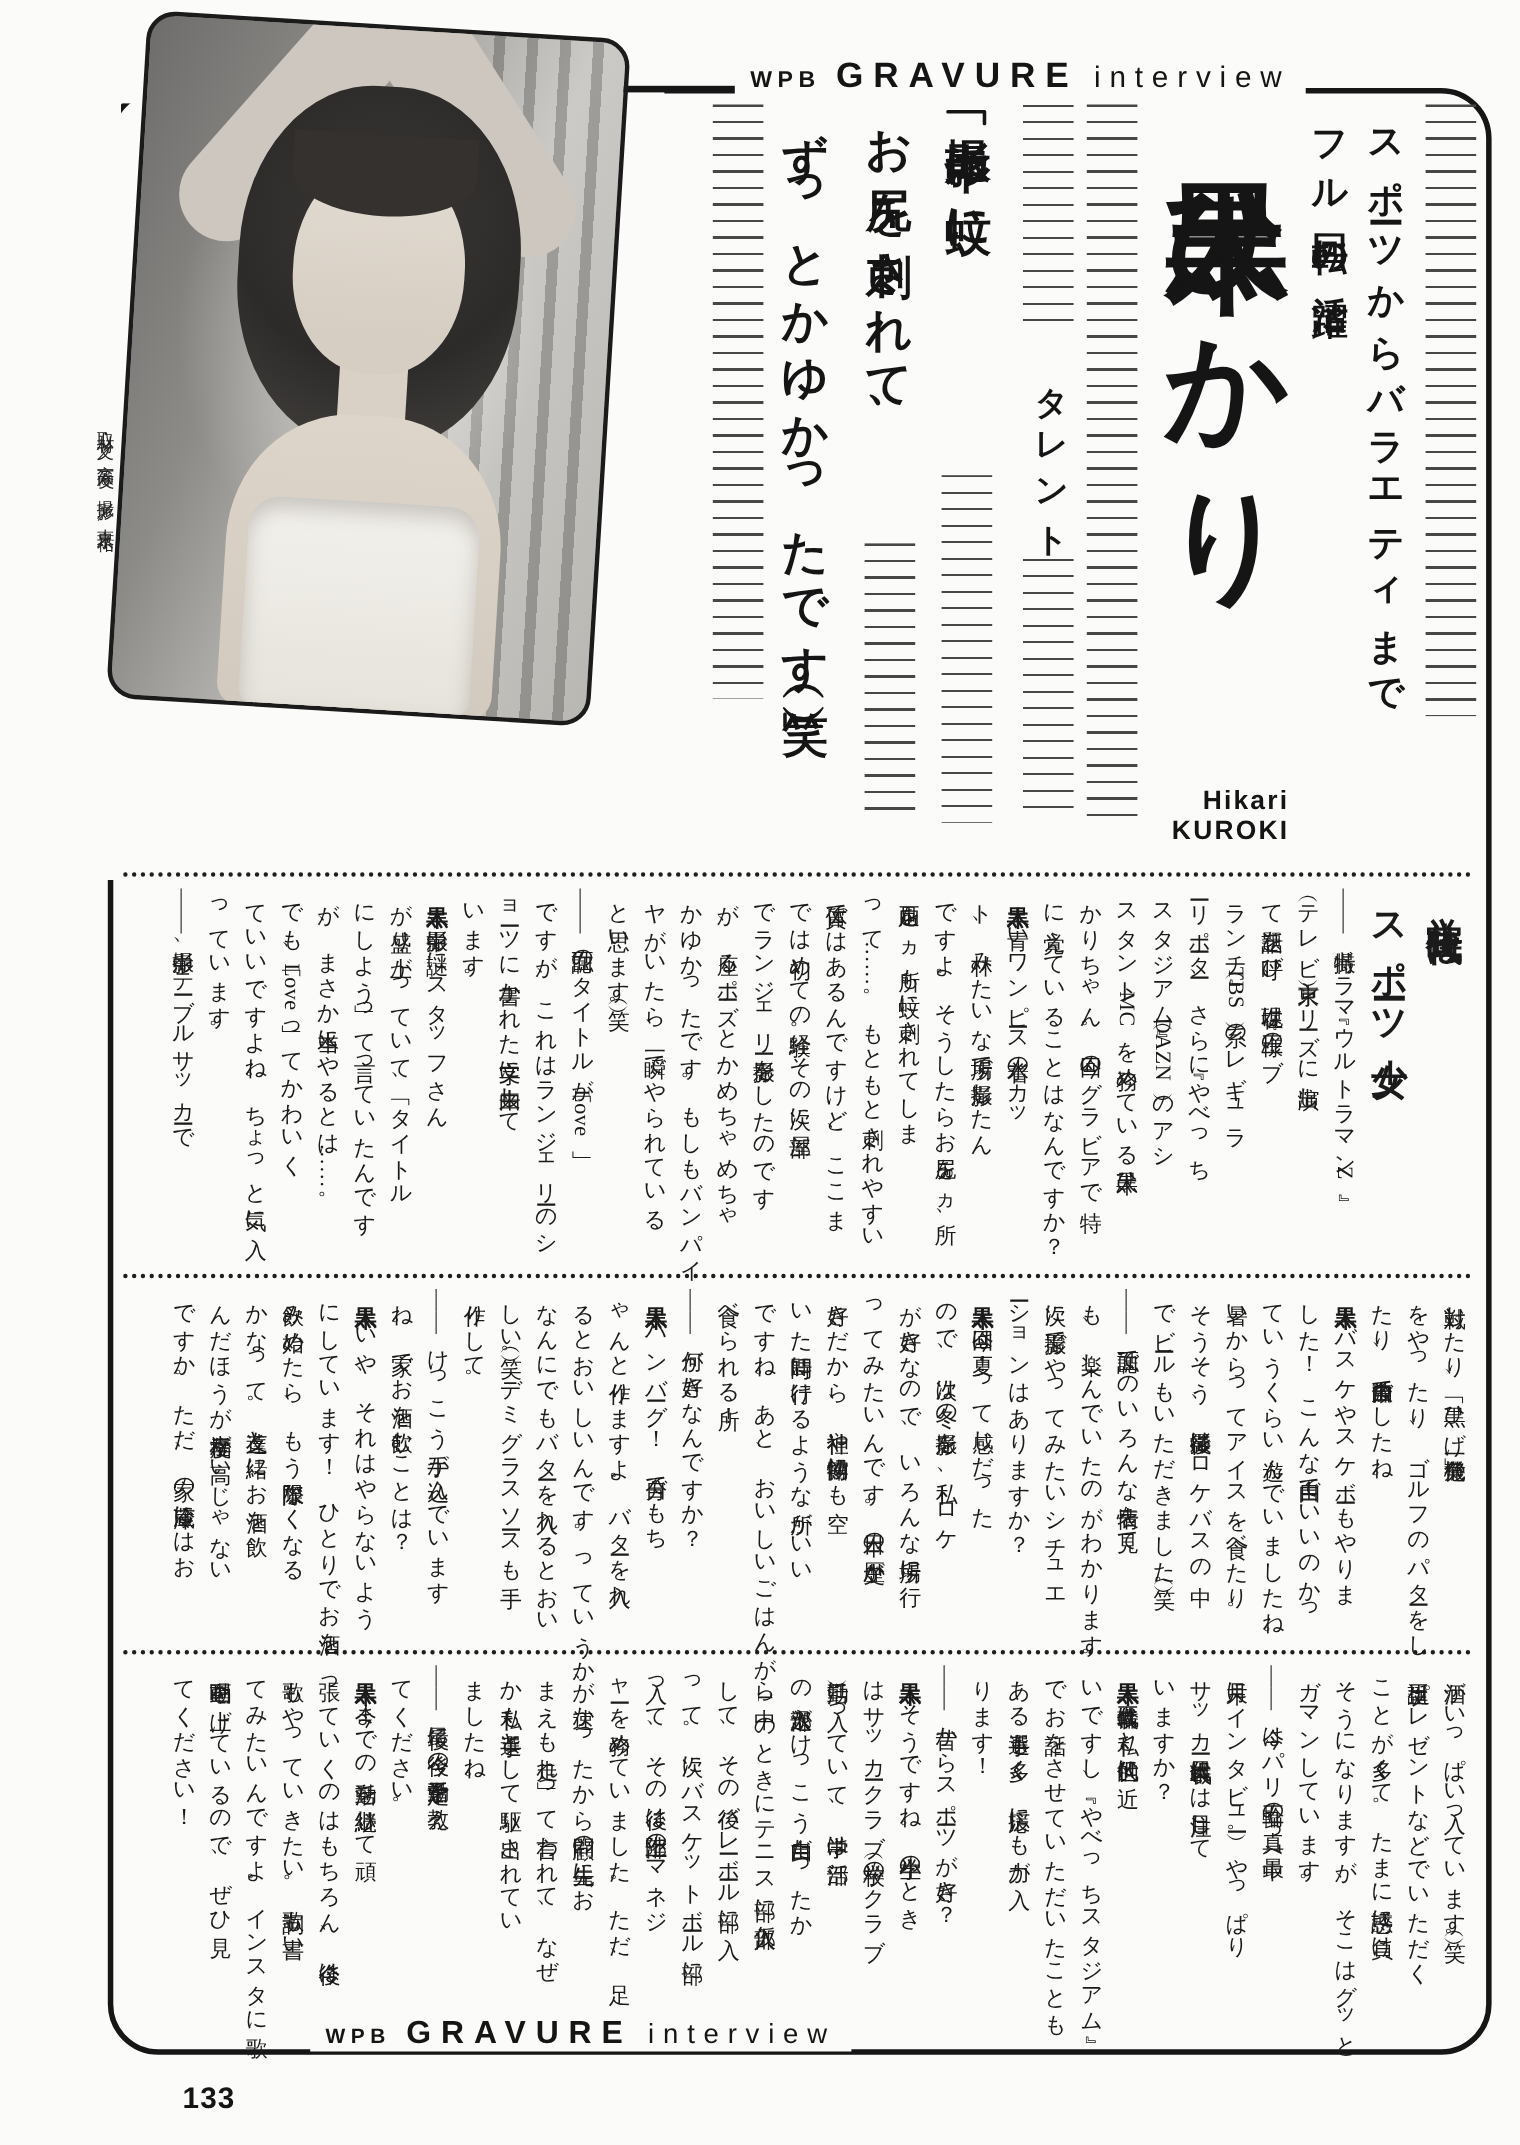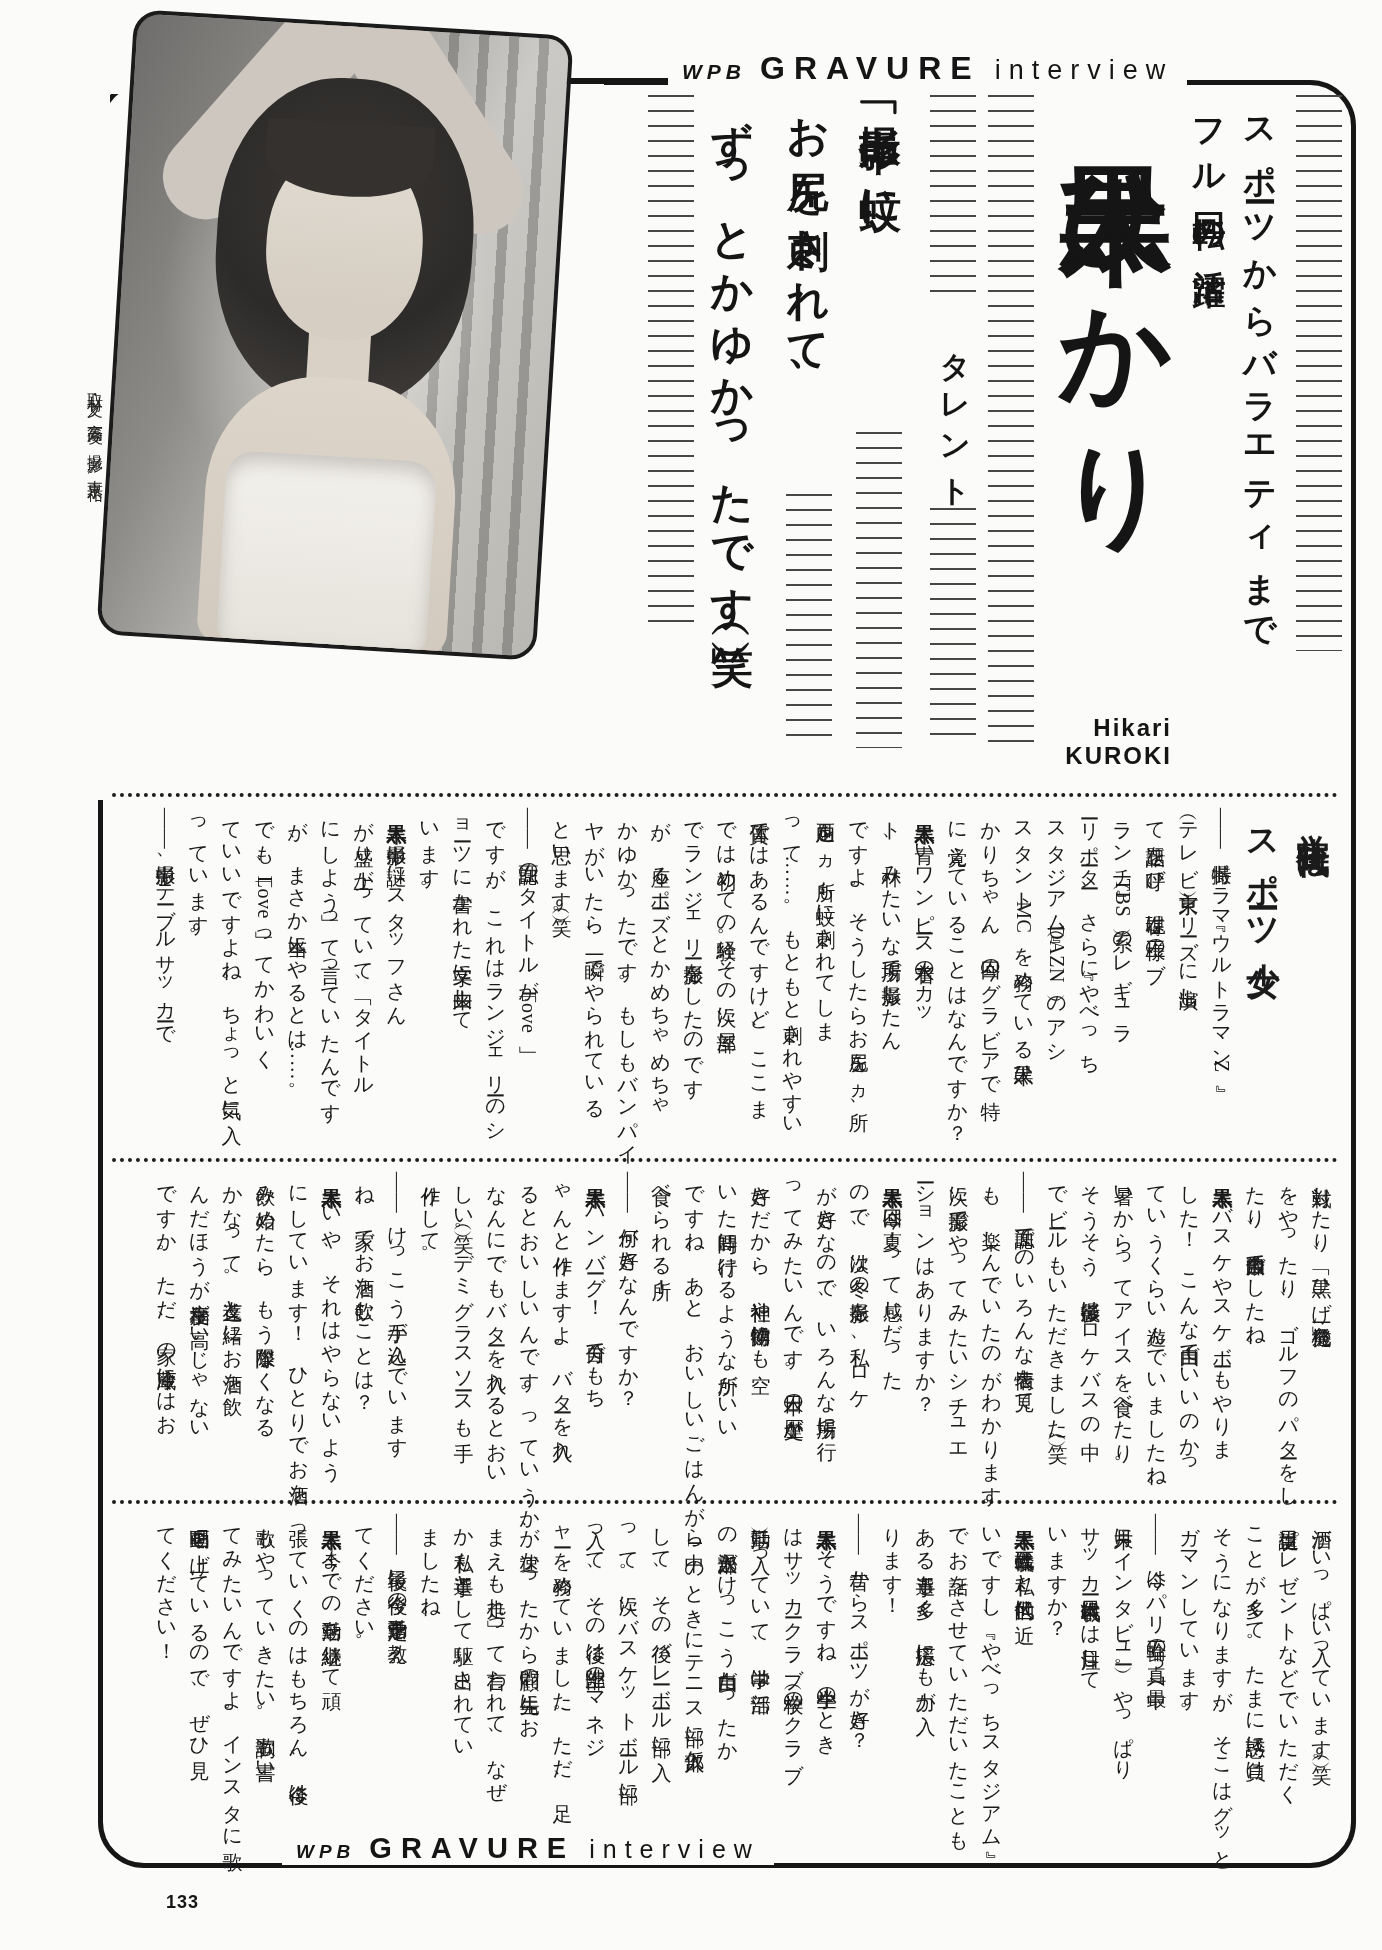--- a/index.html
+++ b/index.html
@@ -17,31 +17,31 @@
   }
   .patch{position:absolute; background:#fbfbf9;}
   .patch-left{left:90px; top:70px; width:20px; height:730px;}
   .patch-topleft{left:104px; top:72px; width:500px; height:22px;}
 
   
   .brand{
     position:absolute; background:#fbfbf9; padding:0 14px;
     display:flex; align-items:baseline; gap:14px; white-space:nowrap;
   }
-  .brand .b-wpb{font-weight:800; font-size:21px; letter-spacing:5px;font-style:italic;}
+  .brand .b-wpb{font-weight:800; font-size:21px; letter-spacing:5px;}
   .brand .b-main{font-weight:800; font-size:32px; letter-spacing:9px;}
   .brand .b-sub{font-weight:500; font-size:27px; letter-spacing:8px;}
   .header-brand{left:668px; top:50px;}
   .footer-brand{left:282px; top:1832px;}
   .footer-brand .b-wpb{font-size:19px;}
   .footer-brand .b-main{font-size:29px;}
   .footer-brand .b-sub{font-size:25px;}
   .header-line-left{position:absolute; left:556px; top:78px; width:116px; height:6px; background:#161616;}
 
-  .page-number{position:absolute; left:166px; top:1892px; font-weight:700; font-size:18px; letter-spacing:1px;}
+  .page-number{position:absolute; left:166px; top:1892px; font-weight:700; font-size:27px; letter-spacing:1px;}
 
   
   .photo{
     position:absolute; left:115px; top:22px; width:432px; height:618px;
     border:4px solid #1b1b1b; border-radius:26px; transform:rotate(3.5deg);
     overflow:hidden;
     background:linear-gradient(110deg,#6e6d6b 0%,#8d8b88 30%,#c9c7c3 62%,#b3b1ac 100%);
   }
   .ph-slats{position:absolute; right:0; top:0; width:150px; height:100%;
     background:repeating-linear-gradient(90deg, rgba(50,50,48,.28) 0 10px, rgba(220,218,214,.15) 10px 30px);}

